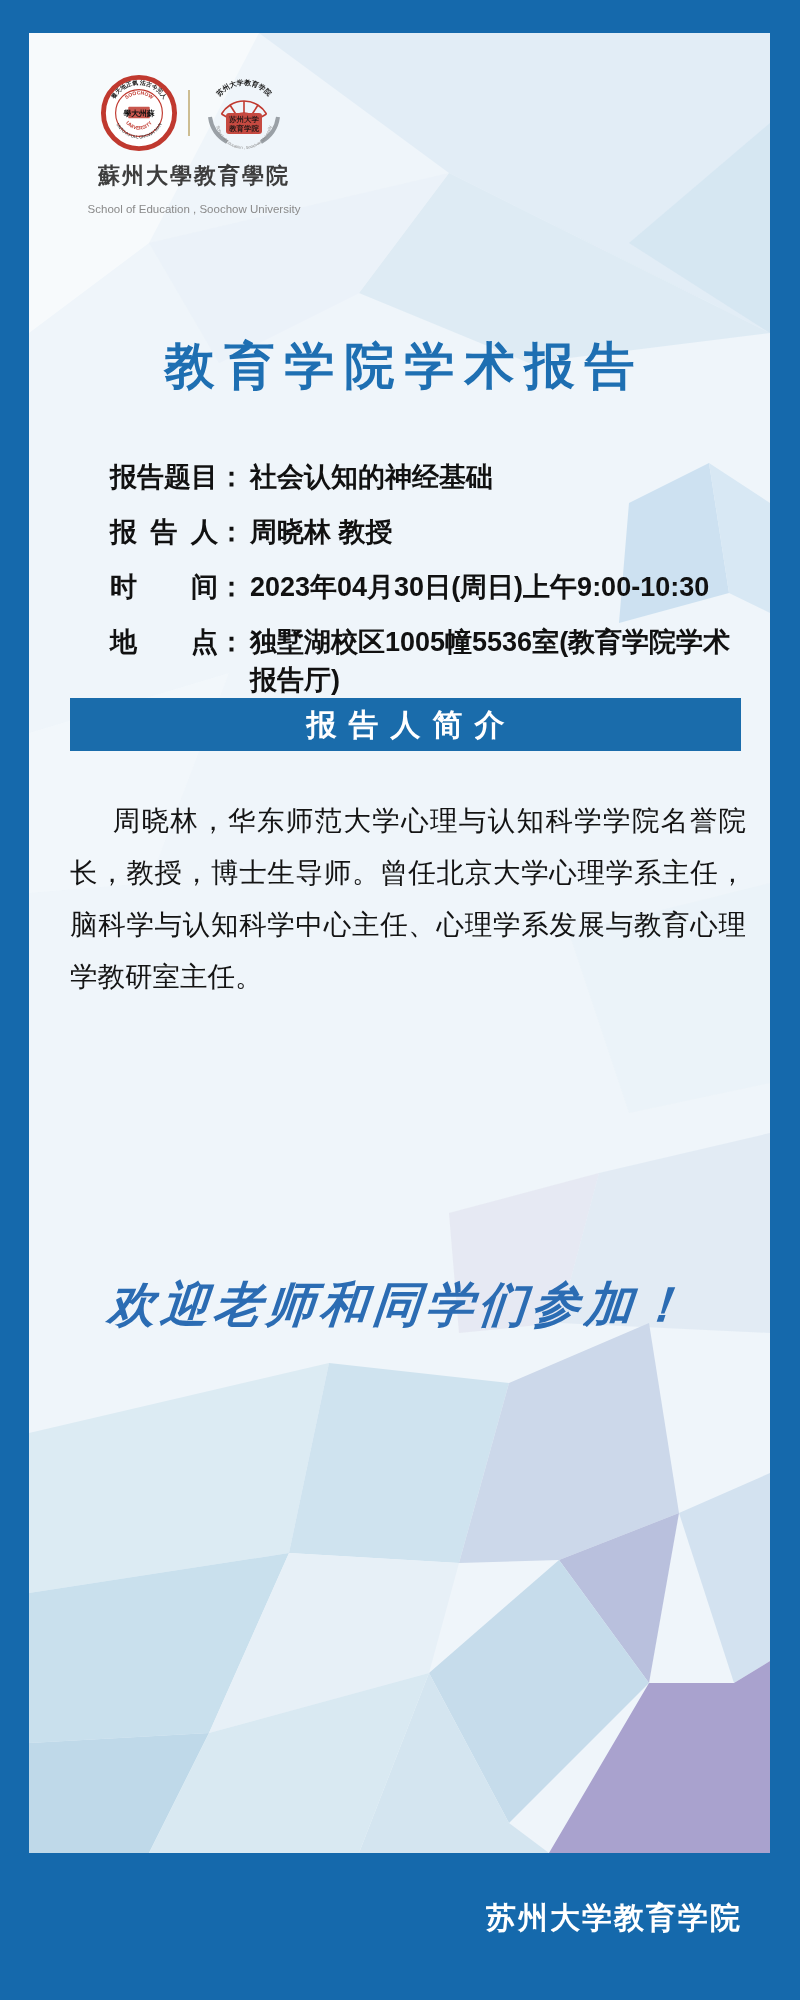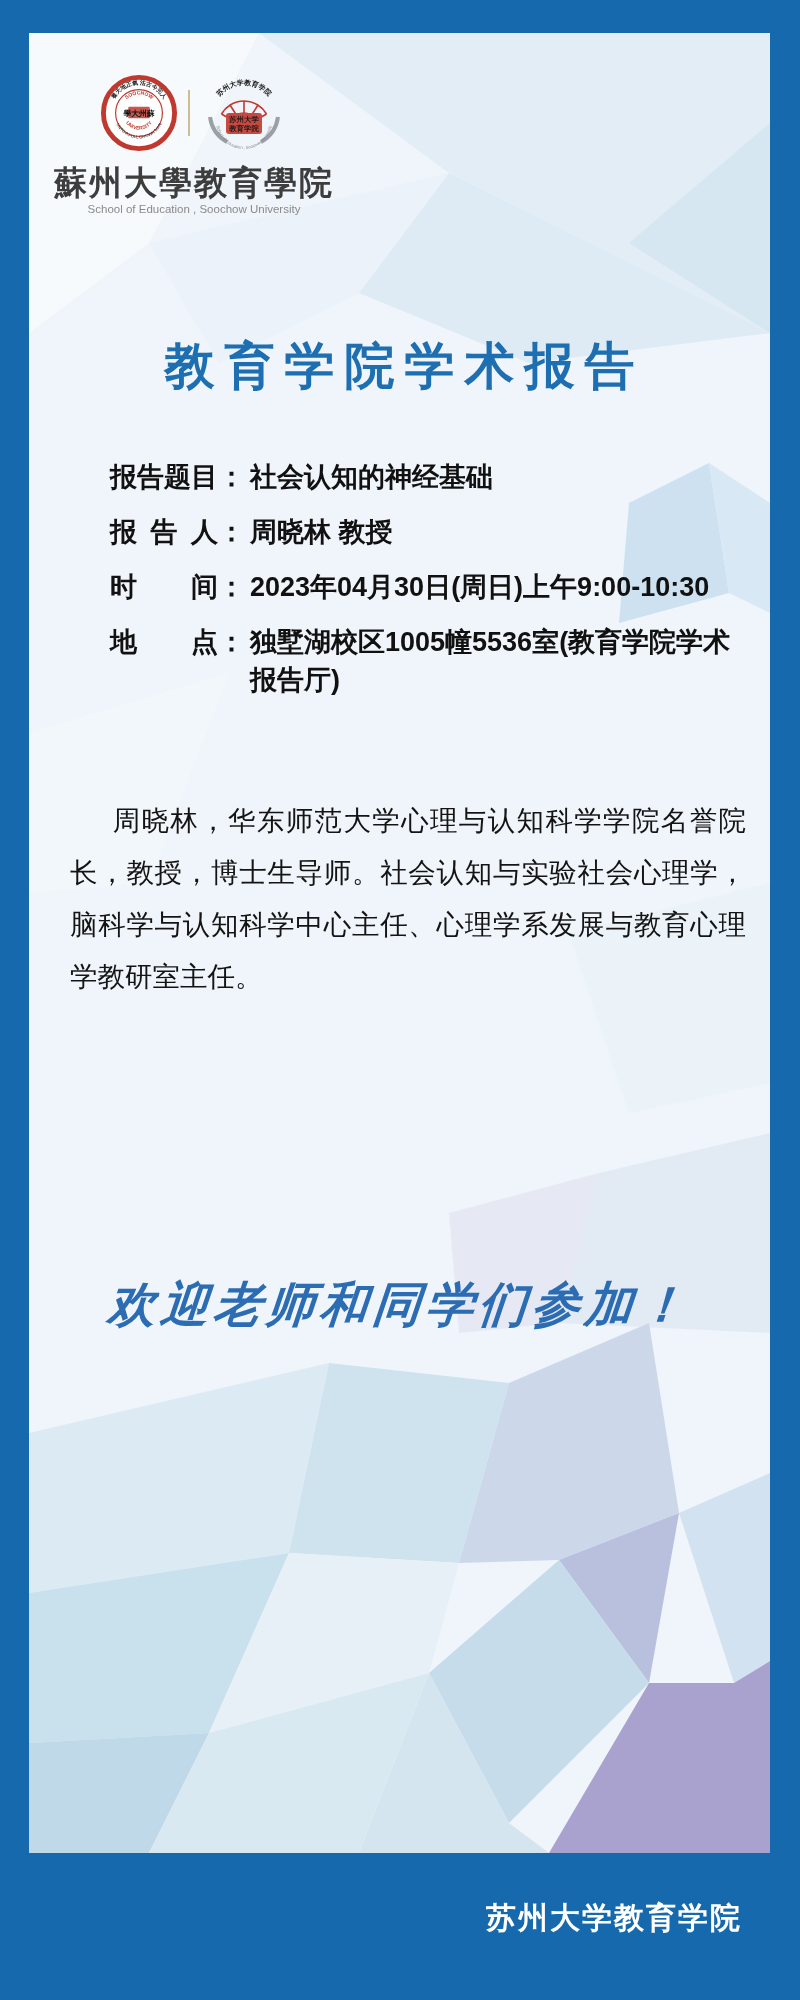--- a/index.html
+++ b/index.html
@@ -14,21 +14,21 @@
   }
   .bg-svg { position:absolute; left:0; top:0; width:741px; height:1820px; }
 
   
   .logos { position:absolute; top:36px; left:0; width:330px;
            display:flex; justify-content:center; align-items:center; gap:10px; }
   .seal-univ { width:78px; height:78px; }
   .seal-edu  { width:88px; height:88px; }
   .logo-divider { width:2px; height:46px; background:#cdbd92; }
   .calligraphy { position:absolute; top:128px; left:0; width:330px; text-align:center;
-                 font-size:33px; font-weight:bold; color:#3d3d3d; letter-spacing:2px;
+                 font-size:22px; font-weight:bold; color:#3d3d3d; letter-spacing:2px;
                  font-family:"DejaVu Serif", serif; }
   .english { position:absolute; top:170px; left:0; width:330px; text-align:center;
              font-size:11.5px; color:#8a8a8a; }
 
   
   .title { position:absolute; top:266px; left:0; width:741px; text-align:center;
            font-size:50px; font-weight:900; color:#1e6fb2;
            letter-spacing:10px; text-indent:10px; }
 
   
@@ -170,22 +170,23 @@
           <span class="info-colon">：</span>
         <span class="info-value">2023年04月30日(周日)上午9:00-10:30</span>
       </div>
       <div class="info-row">
         <span class="info-label">地点</span>
           <span class="info-colon">：</span>
         <span class="info-value">独墅湖校区1005幢5536室(教育学院学术报告厅)</span>
       </div>
     </div>
 
+    <div class="banner">报告人简介</div>
 
     <div class="bio">
-      <p>周晓林，华东师范大学心理与认知科学学院名誉院长，教授，博士生导师。社会认知与实验社会心理学，脑科学与认知科学中心主任、心理学系发展与教育心理学教研室主任。</p>
+      <p>周晓林，华东师范大学心理与认知科学学院名誉院长，教授，博士生导师。曾任北京大学心理学系主任，脑科学与认知科学中心主任、心理学系发展与教育心理学教研室主任。</p>
     </div>
 
     <div class="welcome">欢迎老师和同学们参加！</div>
   </div>
 
   <div class="footer-name">苏州大学教育学院</div>
 </div>
 
 </body></html>

